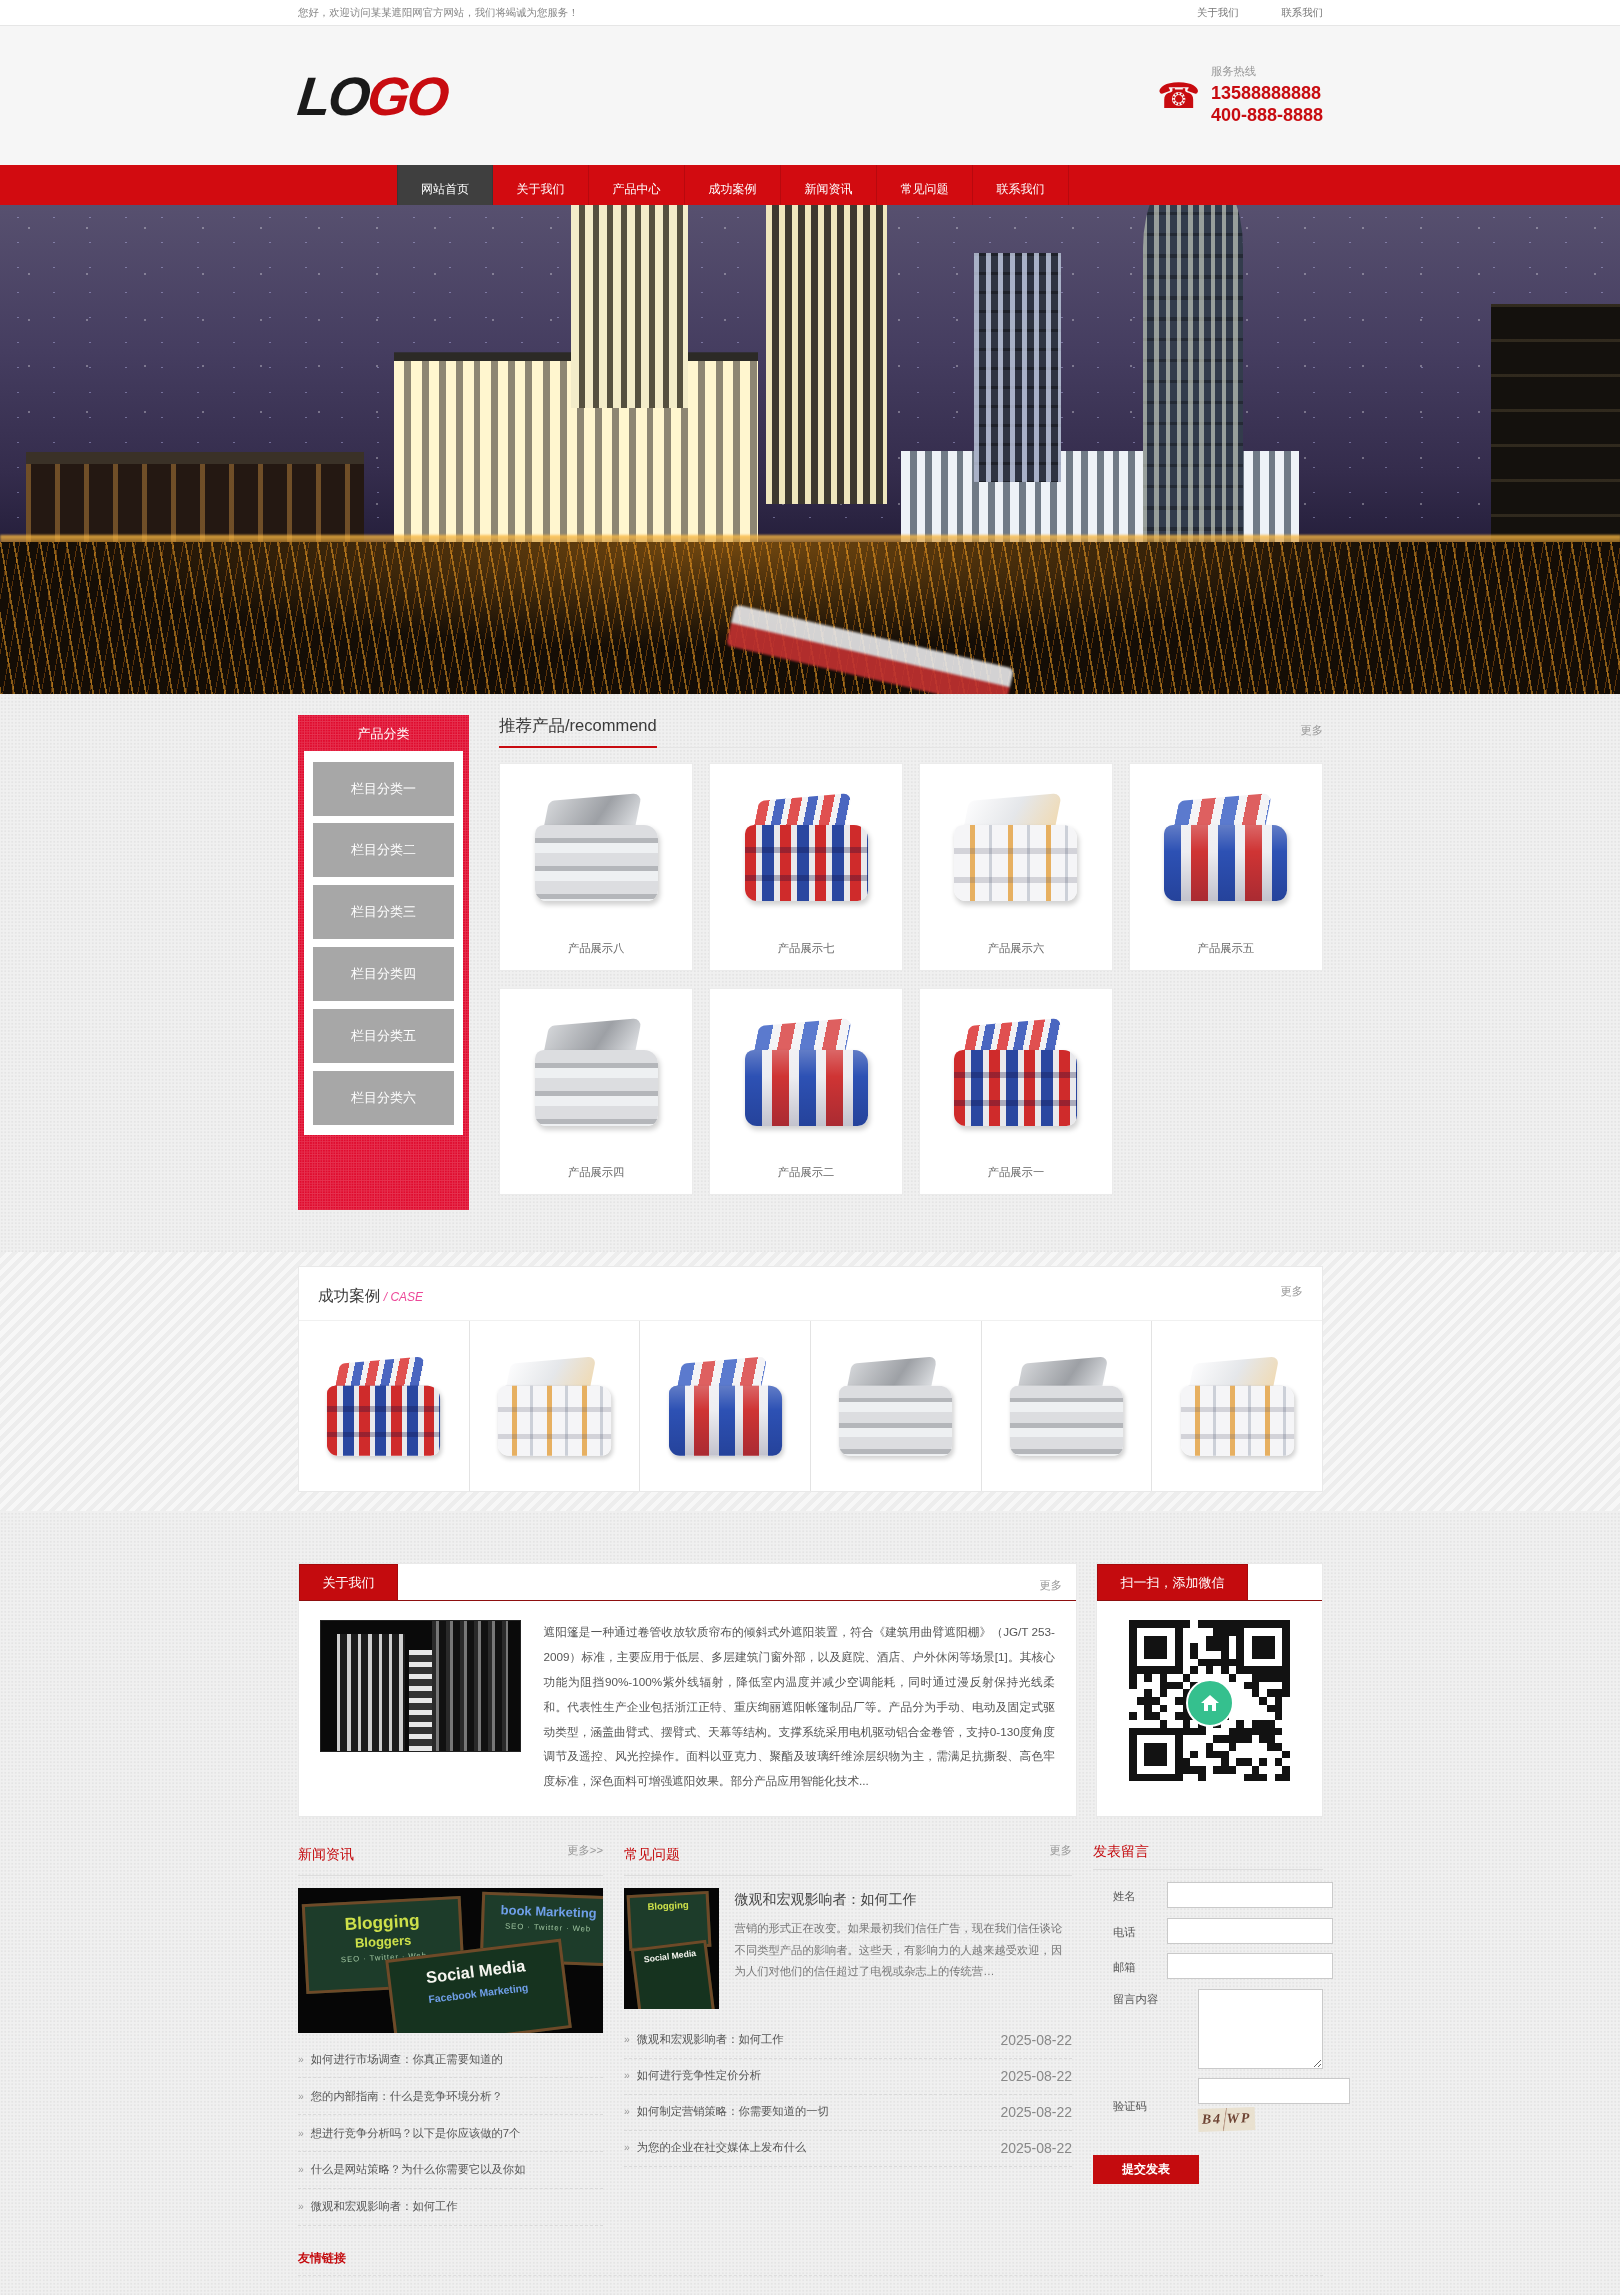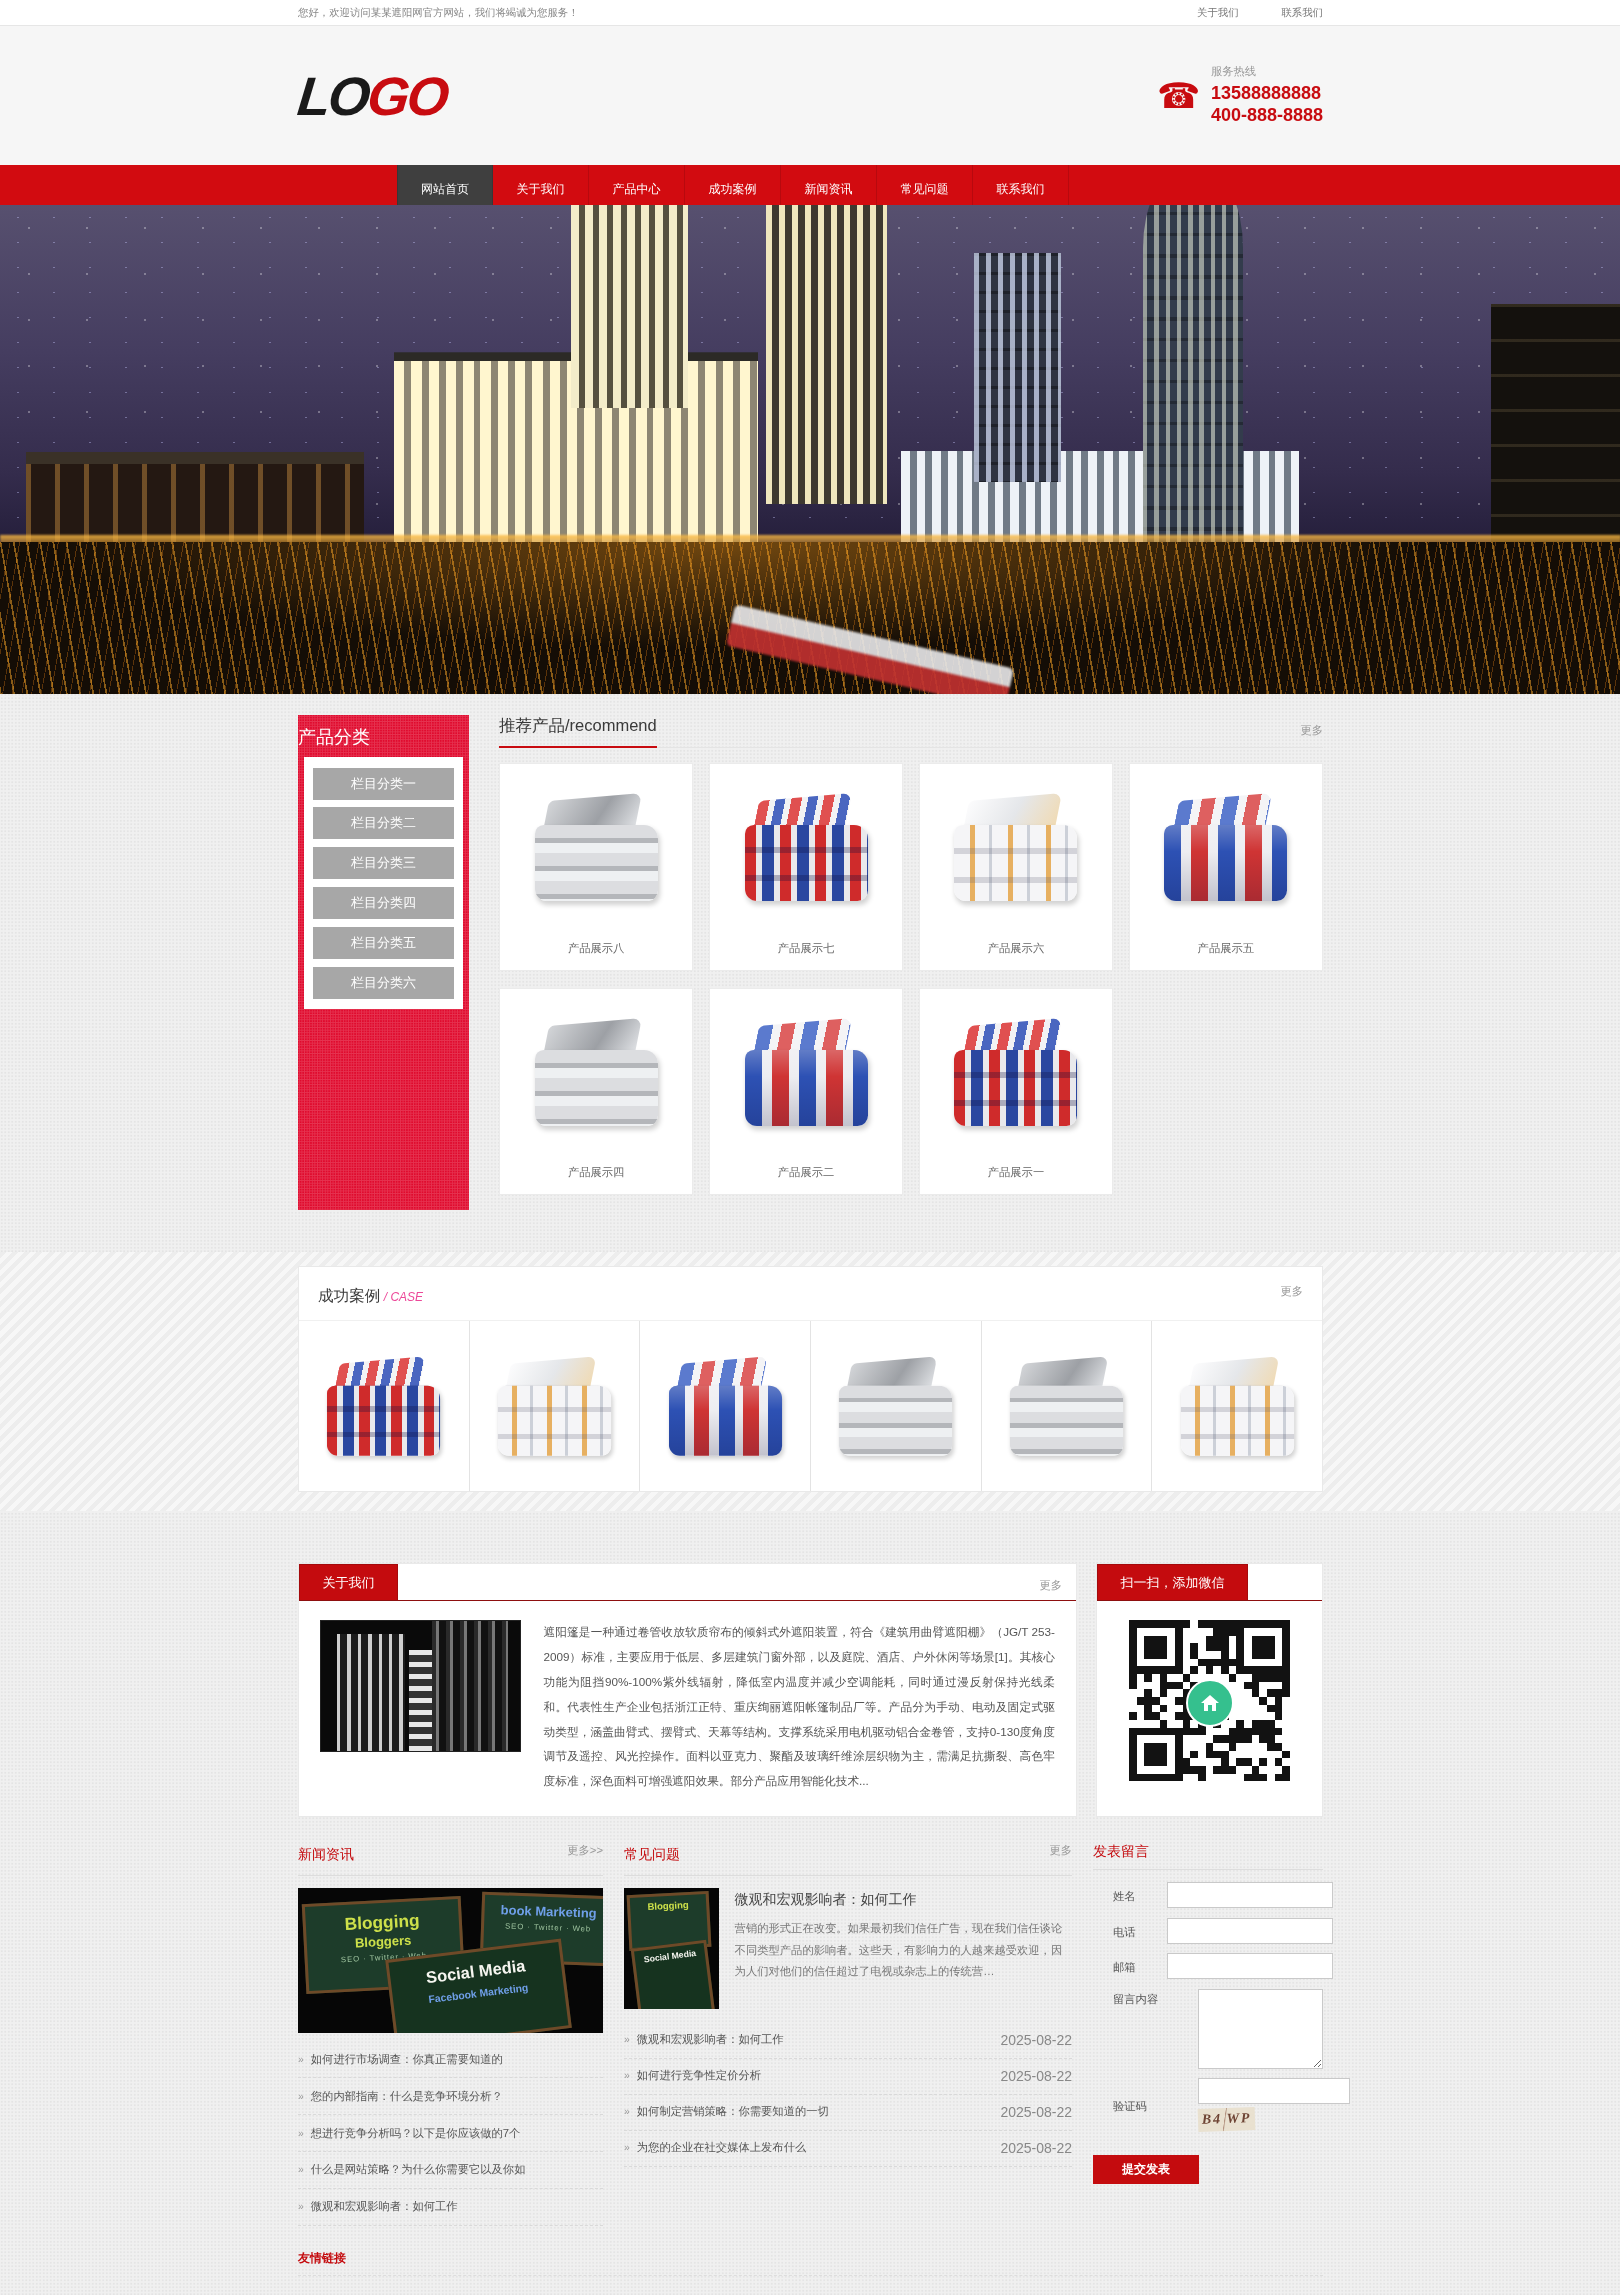--- a/index.html
+++ b/index.html
@@ -78,24 +78,24 @@
     background:linear-gradient(180deg, rgba(255,190,70,.85), rgba(120,60,10,.4));
     filter:blur(0.9px); }
   .train { position:absolute; left:727px; bottom:15.6px; width:286px; height:42px;
     transform:rotate(13deg); border-radius:5.2px;
     background:linear-gradient(180deg,#e8e8ea 0 45%, #c23131 45% 100%); opacity:.9; filter:blur(1.3px); }
 
   
   .main-section { margin-top:21px; display:flex; gap:30px; }
   .sidebar { width:171px; height:495px; background:#e00b2e; flex:none;
     background-image:radial-gradient(rgba(255,255,255,.16) 0.9px, transparent 1px); background-size:2.6px 2.6px; }
-  .sidebar-title { color:#fff; font-size:18px; text-align:left; padding:9.5px 0 8.7px; }
+  .sidebar-title { color:#fff; font-size:13px; text-align:center; padding:9.5px 0 8.7px; }
   .sidebar-inner { background:#fff; margin:0 6px; padding:10.4px 8.7px; }
   .cat-btn { background:#a7a7a7; color:#fff; font-size:13px; text-align:center;
-    padding:7px 0; margin-bottom:7.8px; cursor:pointer; }
+    padding:18px 0; margin-bottom:7.8px; cursor:pointer; }
   .cat-btn:last-child { margin-bottom:0; }
 
   .recommend { flex:1; }
   .rec-header { display:flex; justify-content:space-between; align-items:flex-end;
     border-bottom:0.9px solid #e4e4e4; }
   .rec-title { font-size:16.5px; color:#3a3a3a; padding-bottom:8.7px;
     border-bottom:2.6px solid #c80b10; margin-bottom:-0.9px; }
   .more-link { font-size:11.3px; color:#999; text-decoration:none; cursor:pointer; padding-bottom:8.7px; }
   .prod-grid { display:grid; grid-template-columns:repeat(4,1fr); gap:17.3px 15.6px; margin-top:15.6px; }
   .prod-card { background:#fff; border:0.9px solid #ebebeb; cursor:pointer; }

